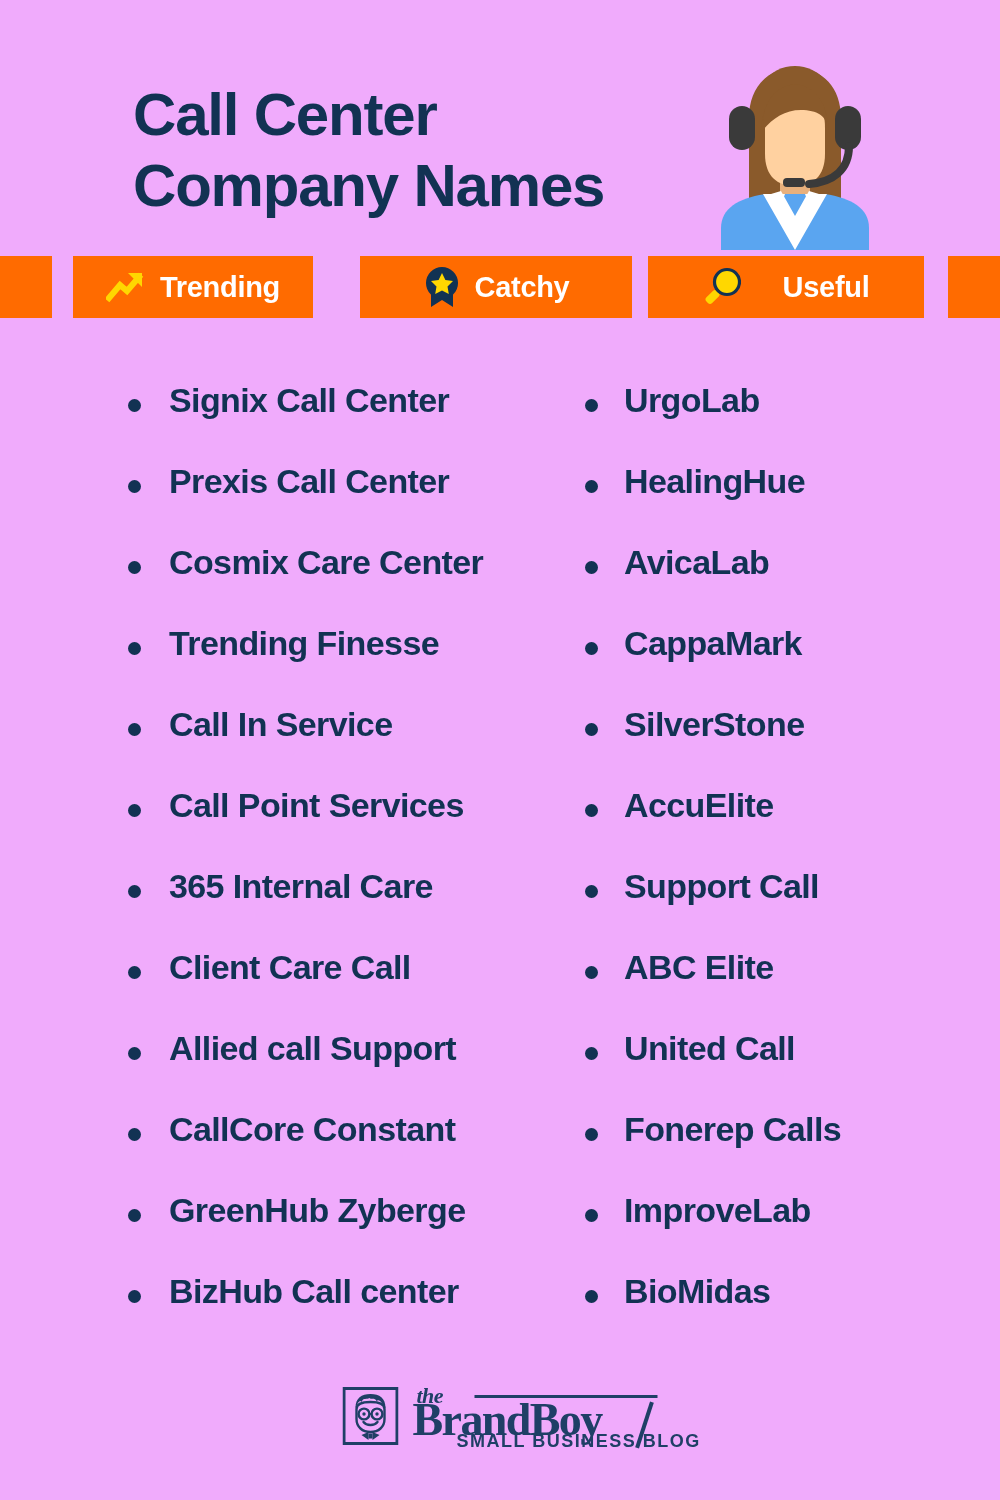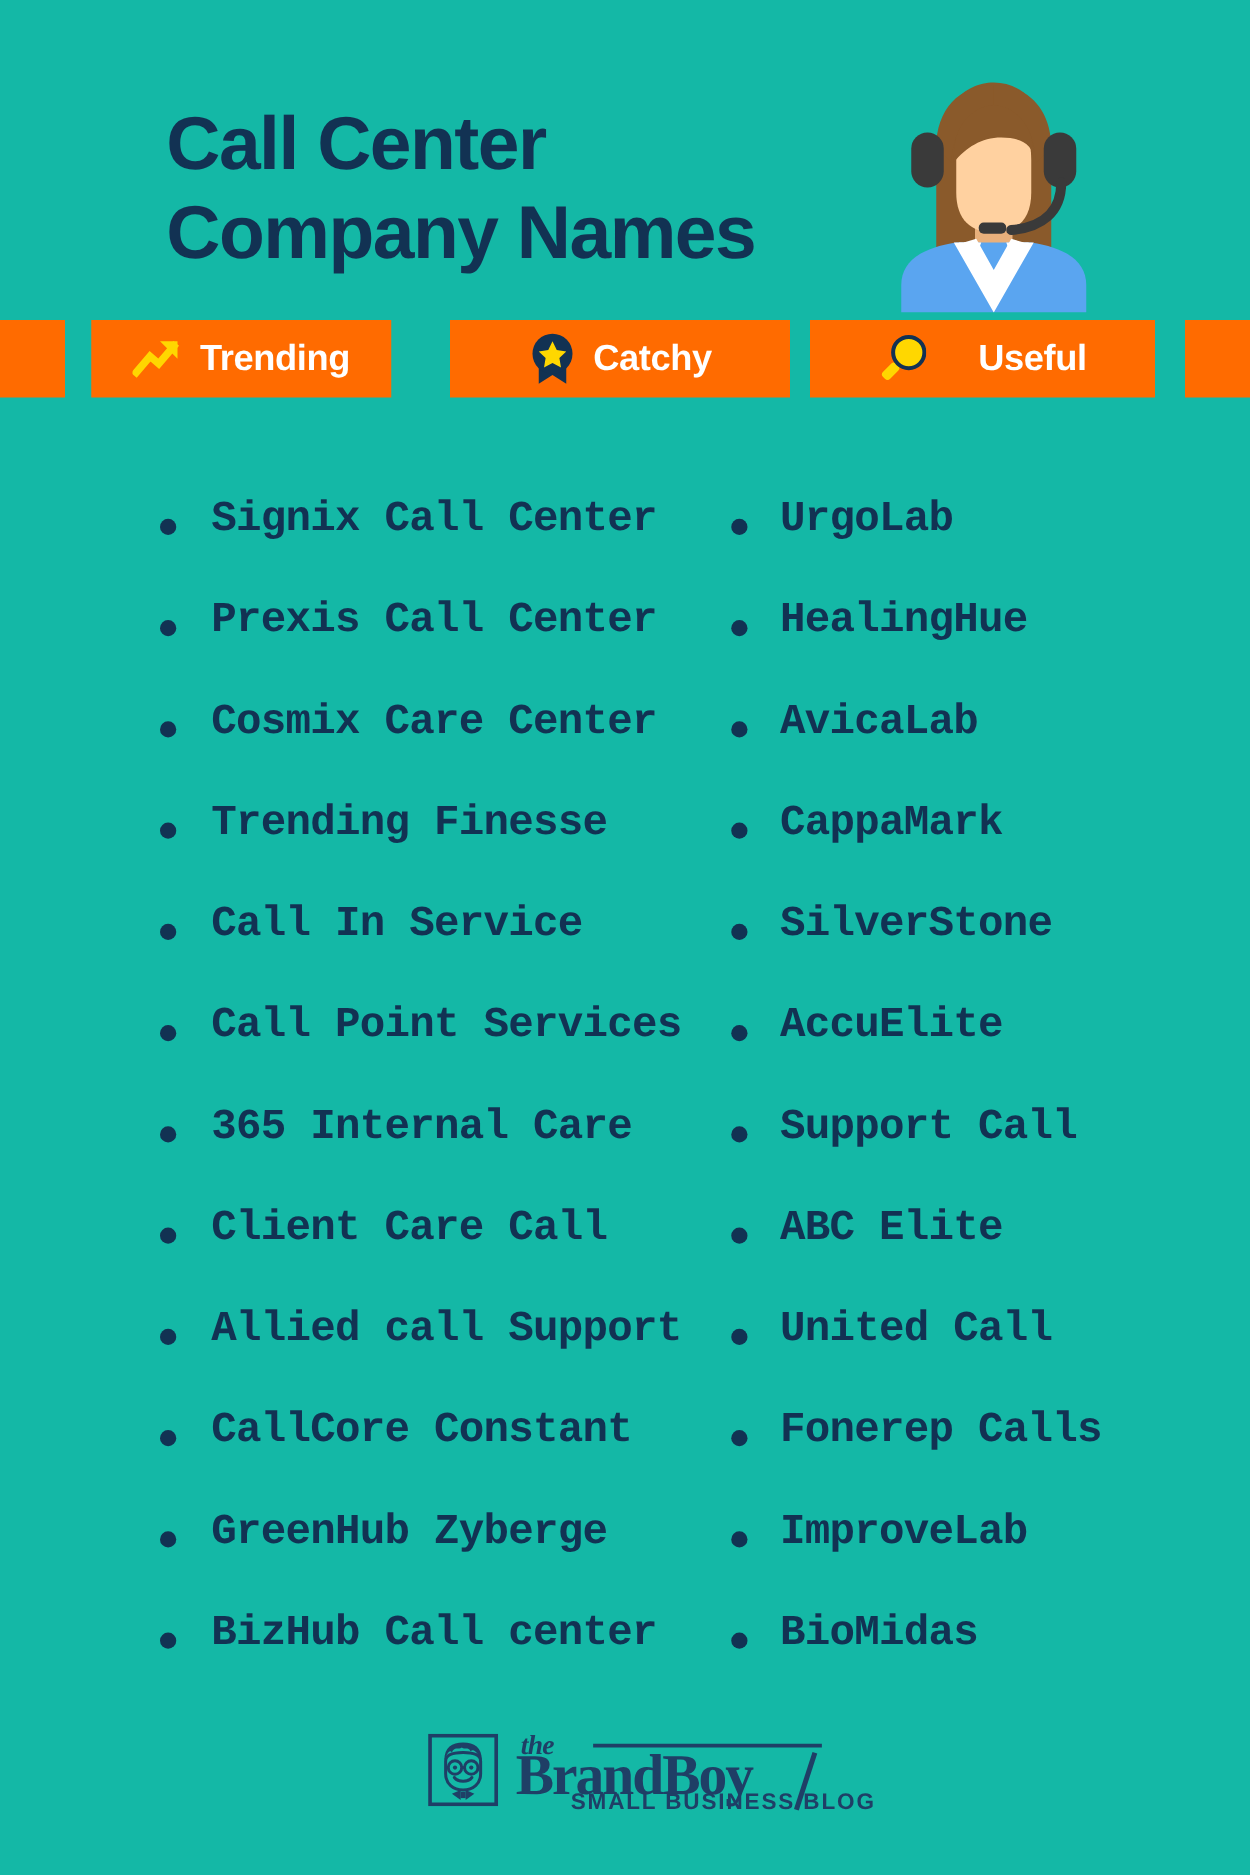--- a/index.html
+++ b/index.html
@@ -2,21 +2,21 @@
 <html><head>
 <meta charset="utf-8">
 <style>
   * { margin:0; padding:0; box-sizing:border-box; }
   html, body {
     width:1000px; height:1500px;
     background:#e3efff;
     font-family:"Liberation Sans", sans-serif;
     overflow:hidden;
   }
-  .page { position:relative; width:1000px; height:1500px; background:#14b8a6; }
+  .page { position:relative; width:1000px; height:1500px; background:#f0abfc; }
 
   
   .header { position:absolute; left:0; top:0; width:1000px; height:250px; }
   .title {
     position:absolute; left:133px; top:80px; width:600px;
     color:#123253; font-weight:800; font-size:60px; line-height:1.18;
     letter-spacing:-1.2px;
   }
   .title-line { display:block; white-space:nowrap; }
 
@@ -38,21 +38,21 @@
     white-space:nowrap;
   }
   .badge-icon { display:flex; align-items:center; justify-content:center; }
   .badge-icon svg { display:block; }
   #badge-trending { left:73px;  width:240px; }
   #badge-catchy   { left:360px; width:272px; }
   #badge-useful   { left:648px; width:276px;gap:42px; }
 
   
   .lists { position:absolute; left:0; top:382px; width:1000px; height:980px; }
-  .col { position:absolute; top:16px;font-family:Liberation Mono, monospace; }
+  .col { position:absolute; top:0; }
   .col-left  { left:128px; width:440px; }
   .col-right { left:585px; width:400px; }
   .list-item {
     display:flex; align-items:flex-start; height:81px;
   }
   .bullet {
     flex:0 0 auto; width:13px; height:13px; border-radius:50%;
     background:#123253; margin-top:17px;
   }
   .item-text {

